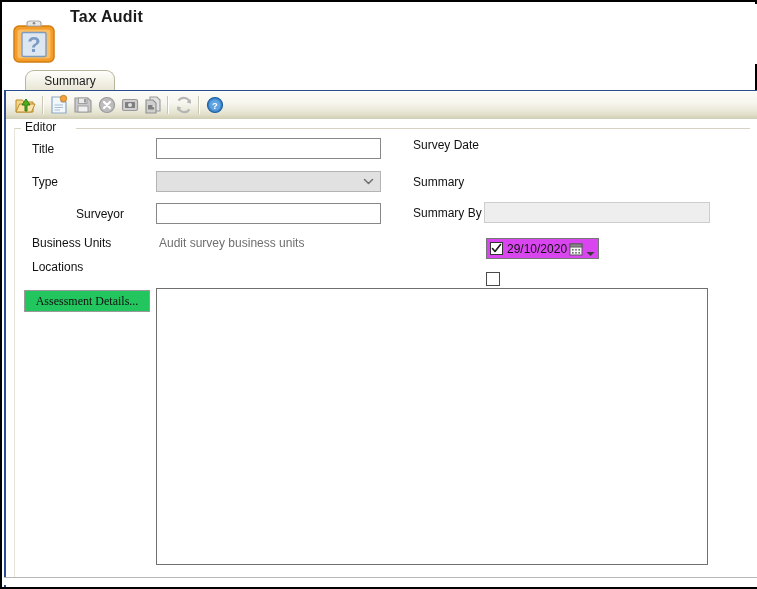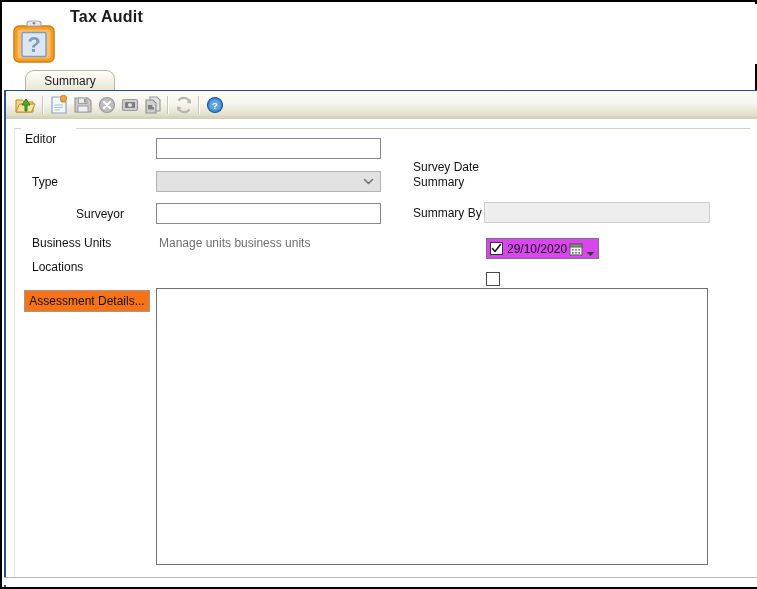--- a/index.html
+++ b/index.html
@@ -141,21 +141,21 @@
   #editor-group {
     position: absolute;
     left: 8px; top: 30px;
     width: 736px;
     height: 460px;
   }
   #editor-group-label {
     position: absolute;
     left: 8px; top: -1px;
     background: #ffffff;
-    padding: 12px 3px;
+    padding: 0 3px;
     font-size: 12px;
     color: #111111;
     z-index: 2;
   }
   #editor-group-line-left {
     position: absolute;
     left: 0; top: 7px;
     width: 7px; height: 1px;
     background: #d6d3c4;
   }
@@ -267,22 +267,22 @@
     cursor: pointer;
   }
 
   
   #assessment-details-button {
     position: absolute;
     left: 18px; top: 299px;
     width: 126px; height: 22px;
     box-sizing: border-box;
     border: 1px solid #9a9a9a;
-    background: #f97316;
-    font-family: Liberation Sans, sans-serif;
+    background: #22c55e;
+    font-family: Liberation Serif, serif;
     font-size: 12px;
     color: #111111;
     text-align: center;
     line-height: 20px;
     cursor: pointer;
     white-space: nowrap;
     overflow: hidden;
   }
 
   
@@ -432,25 +432,25 @@
           <svg width="11" height="11" viewBox="0 0 11 11">
             <path d="M1.5 3.5 L5.5 7.5 L9.5 3.5" fill="none" stroke="#6f6f6f" stroke-width="1.5" stroke-linecap="round" stroke-linejoin="round"></path>
           </svg>
         </span>
       </div>
 
       <div class="field-label" style="left:18px; top:86px;margin-left:44px;">Surveyor</div>
       <input class="text-input" style="left: 142px; top: 82px; width: 225px;" type="text" value="">
 
       <div class="field-label" style="left:18px; top:115px;">Business Units</div>
-      <div class="link-text" style="left:145px; top:115px;">Manage units business units</div>
+      <div class="link-text" style="left:145px; top:115px;">Audit survey business units</div>
 
       <div class="field-label" style="left:18px; top:139px;">Locations</div>
 
-      <div class="field-label" style="left:399px; top:39px;">Survey Date</div>
+      <div class="field-label" style="left:399px; top:17px;">Survey Date</div>
 
       <div class="field-label" style="left:399px; top:54px;">Summary</div>
 
       <div class="field-label" style="left:399px; top:85px;">Summary By</div>
       <input class="text-input disabled" style="left: 470px; top: 81px; width: 226px;" type="text" readonly="" value="">
 
       <div id="assessment-details-button" style="left:10px; top:169px;">Assessment Details...</div>
 
       <div id="assessment-panel" style="left:142px; top:167px; width:552px; height:277px;"></div>
     </div>

